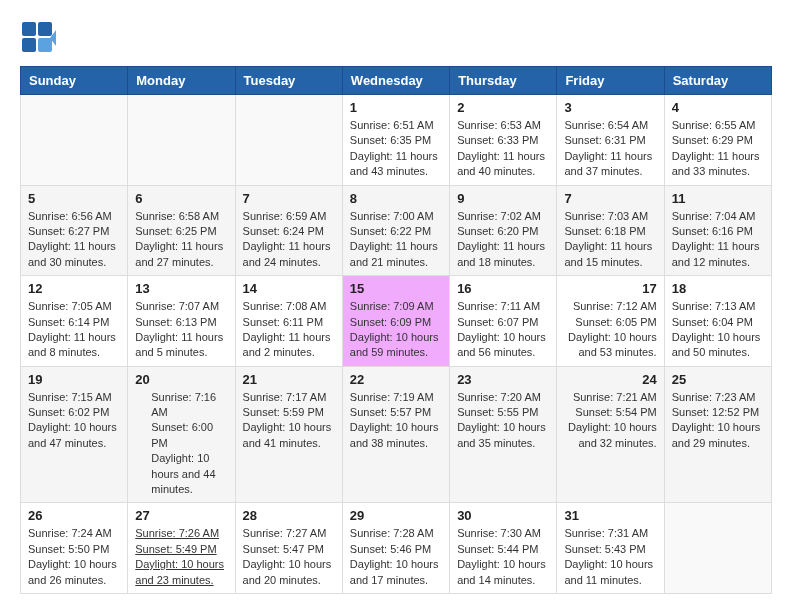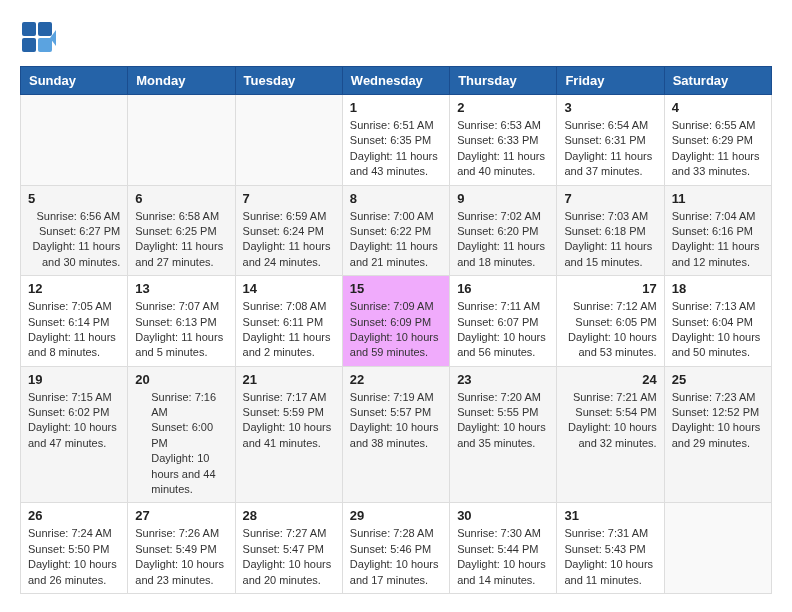--- a/index.html
+++ b/index.html
@@ -145,21 +145,21 @@
         <td style="background: rgb(255, 255, 255);">
           <div class="day-num">4</div>
           <div class="day-info" style="white-space: pre-line;">Sunrise: 6:55 AM
 Sunset: 6:29 PM
 Daylight: 11 hours and 33 minutes.</div>
         </td>
       </tr>
       <tr>
         <td style="background: rgb(245, 245, 245);">
           <div class="day-num">5</div>
-          <div class="day-info" style="white-space: pre-line; text-align: right;">Sunrise: 6:56 AM
+          <div class="day-info" style="white-space: pre-line;">Sunrise: 6:56 AM
 Sunset: 6:27 PM
 Daylight: 11 hours and 30 minutes.</div>
         </td>
         <td style="background: rgb(245, 245, 245);">
           <div class="day-num">6</div>
           <div class="day-info" style="white-space: pre-line;">Sunrise: 6:58 AM
 Sunset: 6:25 PM
 Daylight: 11 hours and 27 minutes.</div>
         </td>
         <td style="background: rgb(245, 245, 245);">
@@ -283,21 +283,21 @@
       </tr>
       <tr>
         <td style="background: rgb(255, 255, 255);">
           <div class="day-num">26</div>
           <div class="day-info" style="white-space: pre-line;">Sunrise: 7:24 AM
 Sunset: 5:50 PM
 Daylight: 10 hours and 26 minutes.</div>
         </td>
         <td style="background: rgb(255, 255, 255);">
           <div class="day-num">27</div>
-          <div class="day-info" style="white-space: pre-line;">Sunrise: 7:26 AM
+          <div class="day-info" style="white-space: pre-line; text-decoration: underline;">Sunrise: 7:26 AM
 Sunset: 5:49 PM
 Daylight: 10 hours and 23 minutes.</div>
         </td>
         <td style="background: rgb(255, 255, 255);">
           <div class="day-num">28</div>
           <div class="day-info" style="white-space: pre-line;">Sunrise: 7:27 AM
 Sunset: 5:47 PM
 Daylight: 10 hours and 20 minutes.</div>
         </td>
         <td style="background: rgb(255, 255, 255);">

